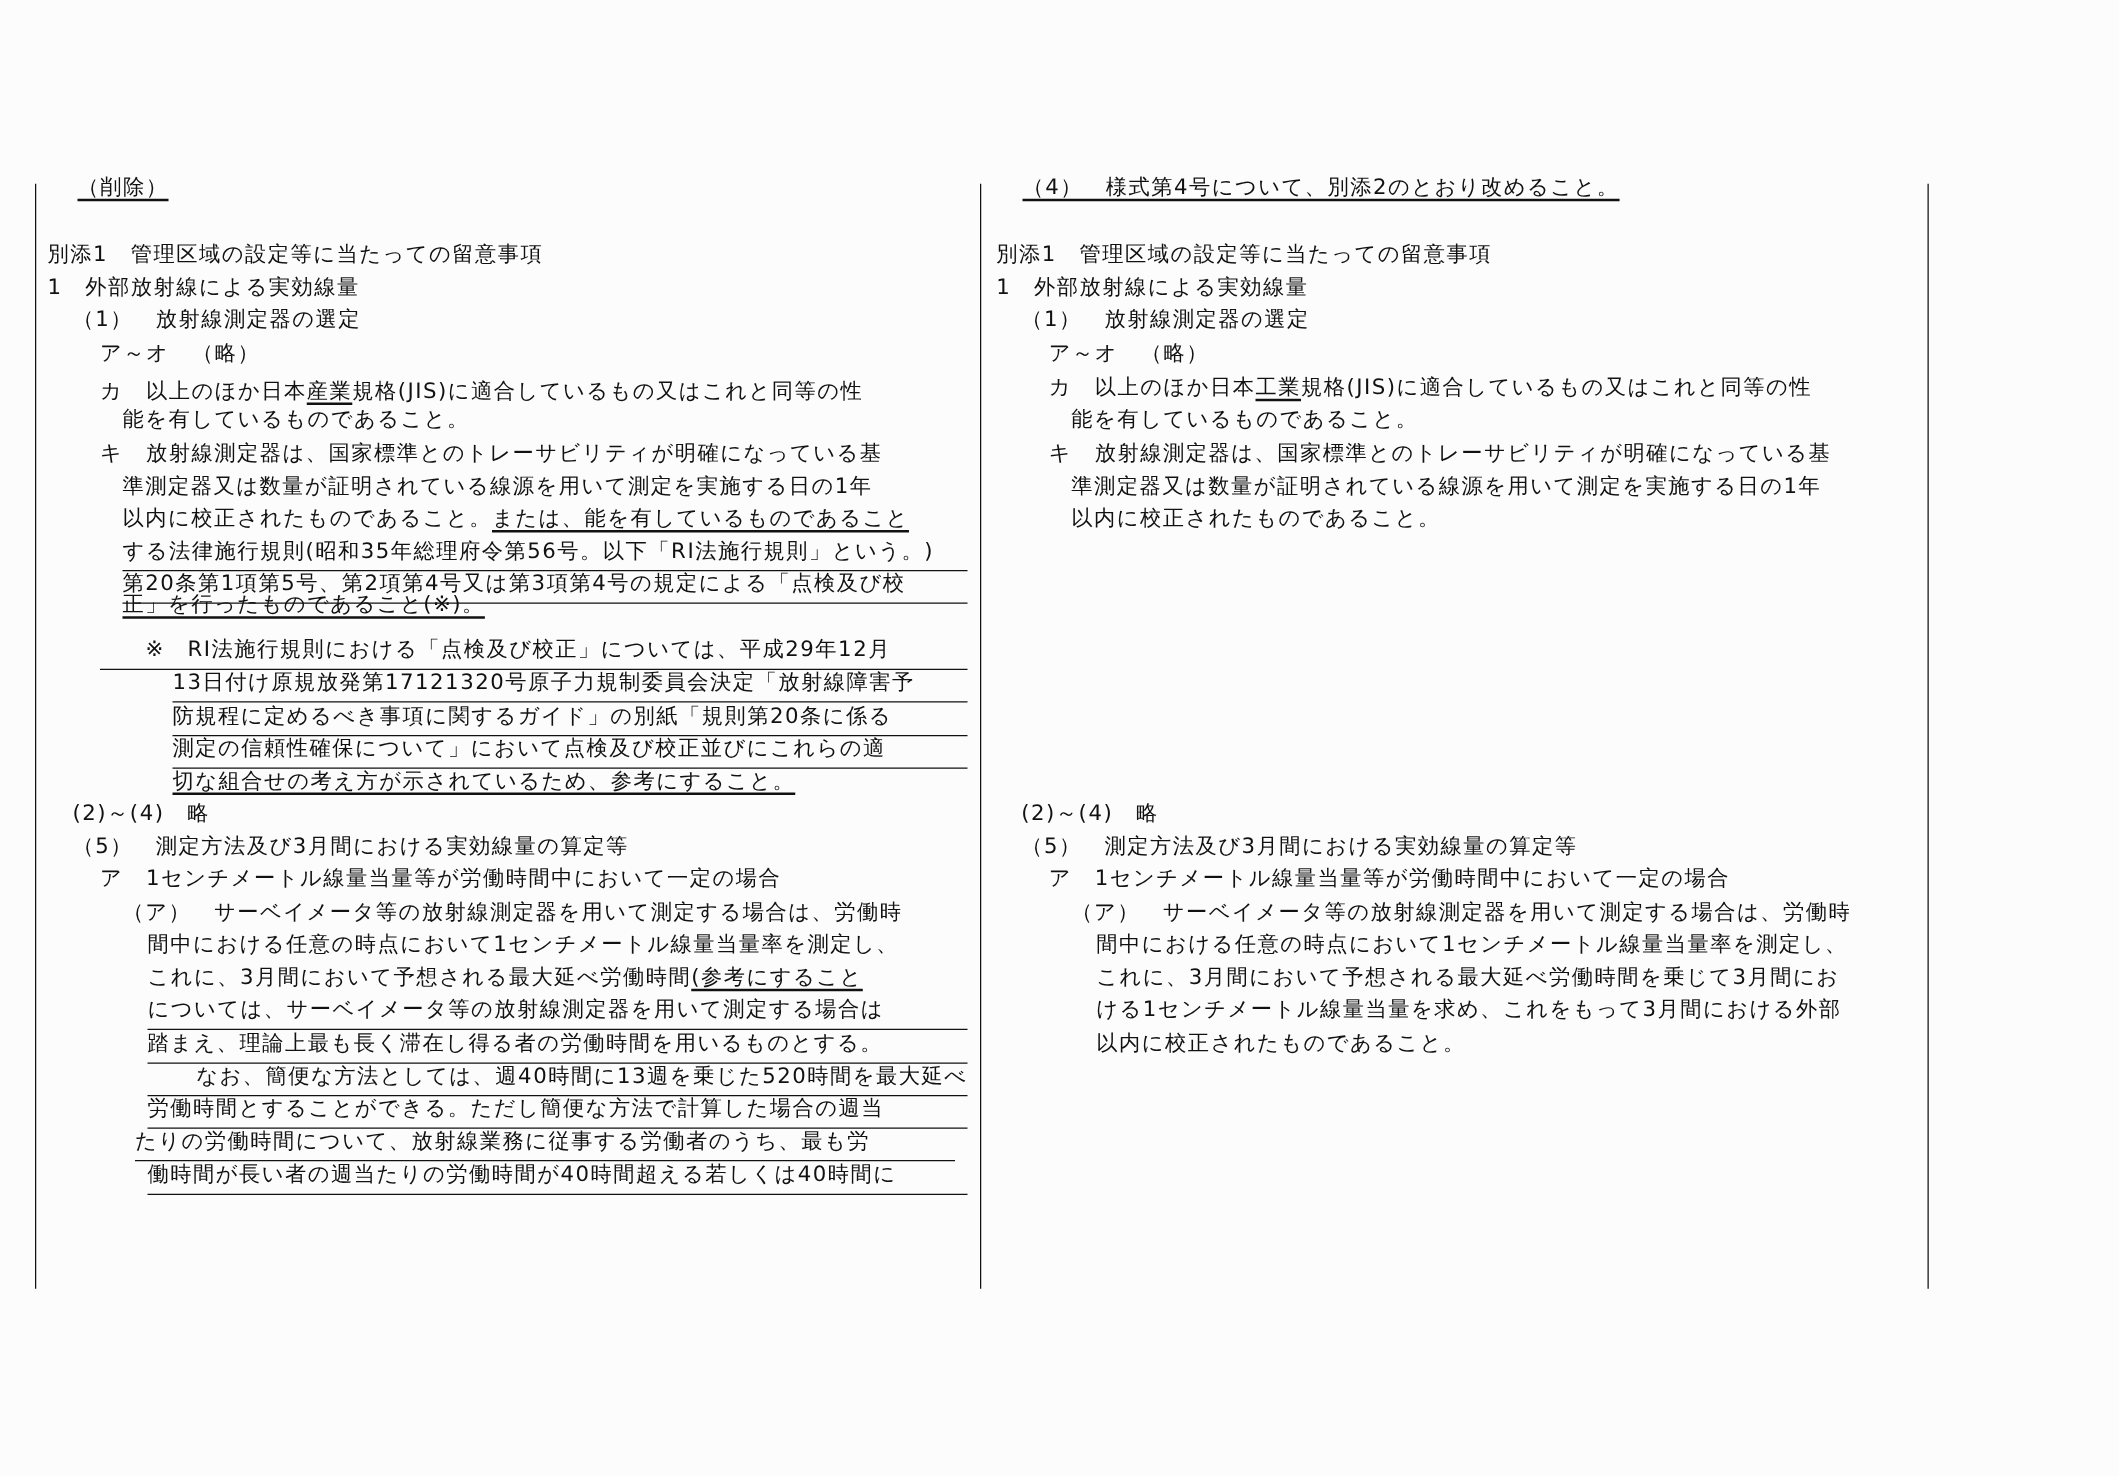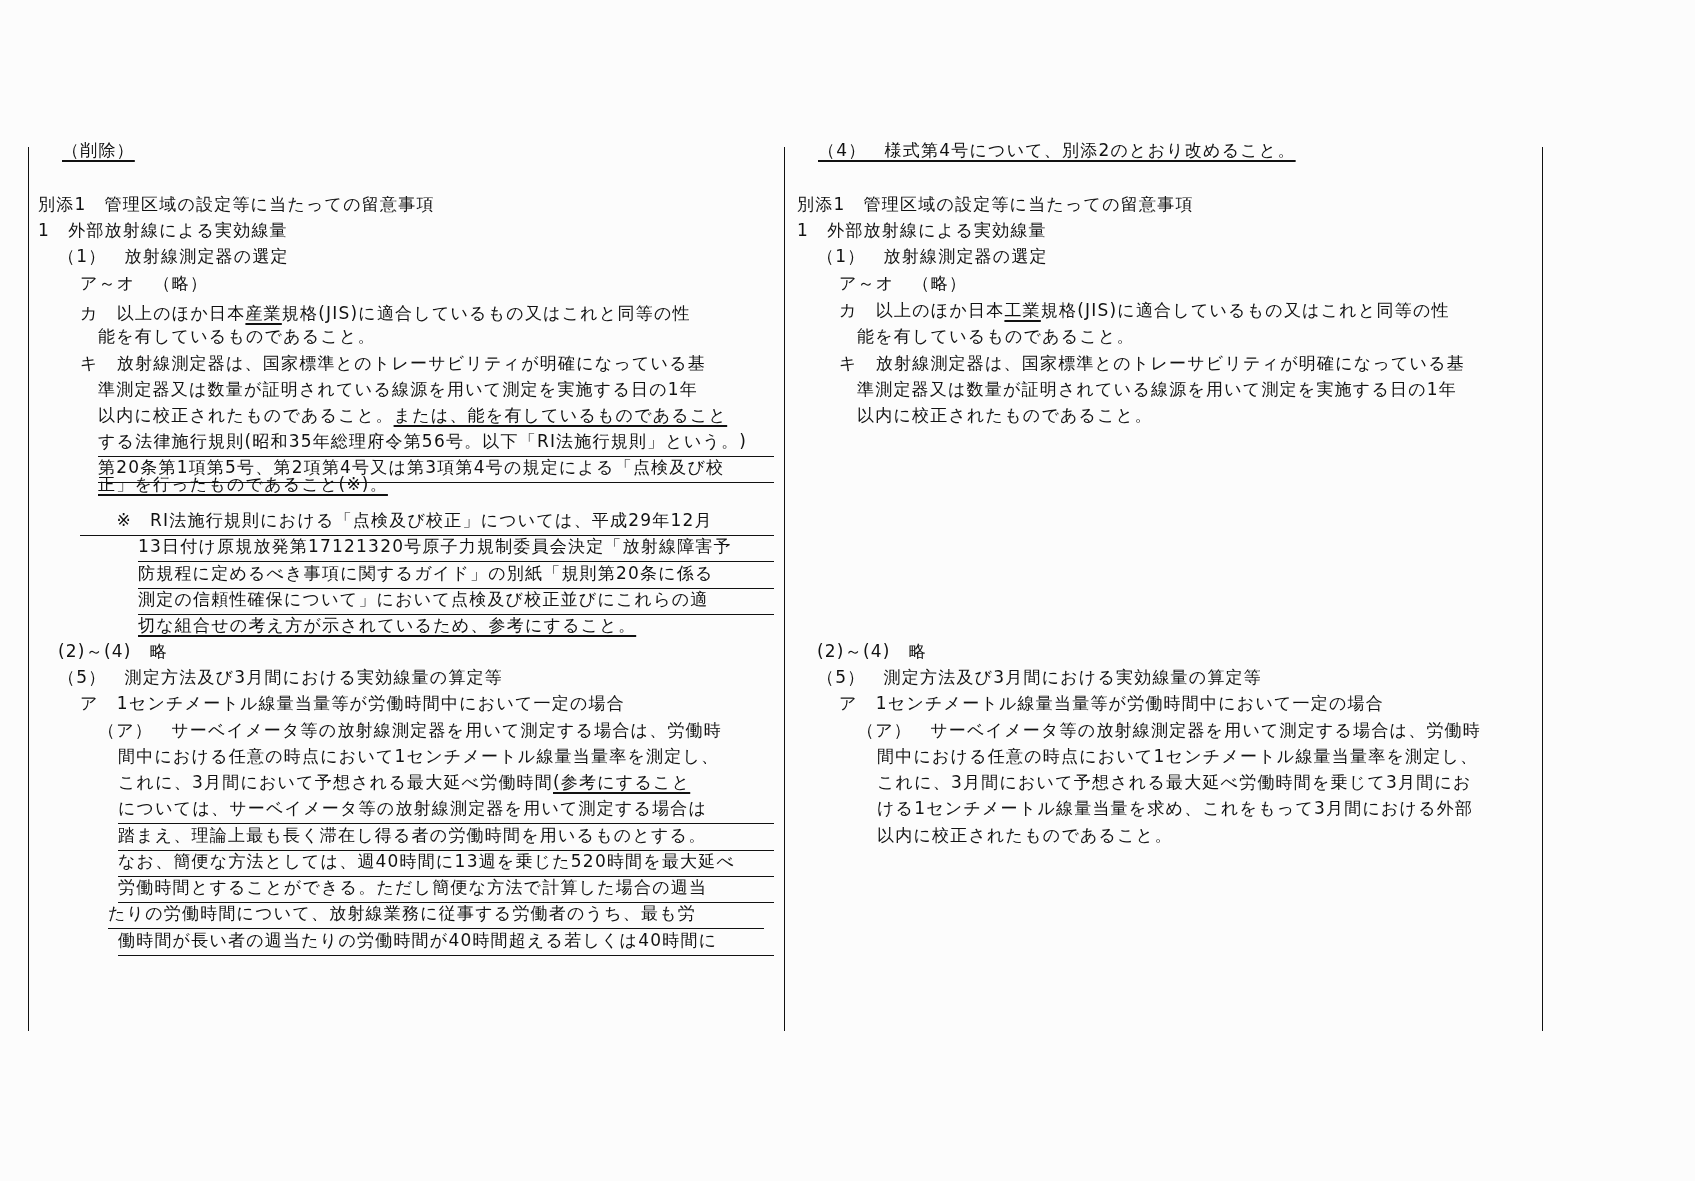--- a/index.html
+++ b/index.html
@@ -37,21 +37,21 @@
   <div class="ln ublock" style="left:138px; top:586px; width:636px;">測定の信頼性確保について」において点検及び校正並びにこれらの適</div>
   <div class="ln u" style="left:138px; top:612px;">切な組合せの考え方が示されているため、参考にすること。</div>
   <div class="ln" style="left:58px; top:638px;">(2)～(4)　略</div>
   <div class="ln" style="left:58px; top:664px;">（5）　測定方法及び3月間における実効線量の算定等</div>
   <div class="ln" style="left:80px; top:690px;">ア　1センチメートル線量当量等が労働時間中において一定の場合</div>
   <div class="ln" style="left:98px; top:717px;">（ア）　サーベイメータ等の放射線測定器を用いて測定する場合は、労働時</div>
   <div class="ln" style="left:118px; top:743px;">間中における任意の時点において1センチメートル線量当量率を測定し、</div>
   <div class="ln" style="left:118px; top:769px;"><span>これに、3月間において予想される最大延べ労働時間</span><span class="u">(参考にすること</span></div>
   <div class="ln ublock" style="left:118px; top:795px; width:656px;">については、サーベイメータ等の放射線測定器を用いて測定する場合は</div>
   <div class="ln ublock" style="left:118px; top:822px; width:656px;">踏まえ、理論上最も長く滞在し得る者の労働時間を用いるものとする。</div>
-  <div class="ln ublock" style="left:118px; top:848px; width:656px;">なお、簡便な方法としては、週40時間に13週を乗じた520時間を最大延べ</div>
+  <div class="ln ublock" style="left:118px; top:848px; width:656px;text-align:right;">なお、簡便な方法としては、週40時間に13週を乗じた520時間を最大延べ</div>
   <div class="ln ublock" style="left:118px; top:874px; width:656px;">労働時間とすることができる。ただし簡便な方法で計算した場合の週当</div>
   <div class="ln ublock" style="left:108px; top:900px; width:656px;">たりの労働時間について、放射線業務に従事する労働者のうち、最も労</div>
   <div class="ln ublock" style="left:118px; top:927px; width:656px;">働時間が長い者の週当たりの労働時間が40時間超える若しくは40時間に</div>
 </div>
 
 <div>
   <div class="ln u" style="left:818px; top:137px;">（4）　様式第4号について、別添2のとおり改めること。</div>
   <div class="ln" style="left:797px; top:191px;">別添1　管理区域の設定等に当たっての留意事項</div>
   <div class="ln" style="left:797px; top:217px;">1　外部放射線による実効線量</div>
   <div class="ln" style="left:817px; top:243px;">（1）　放射線測定器の選定</div>

